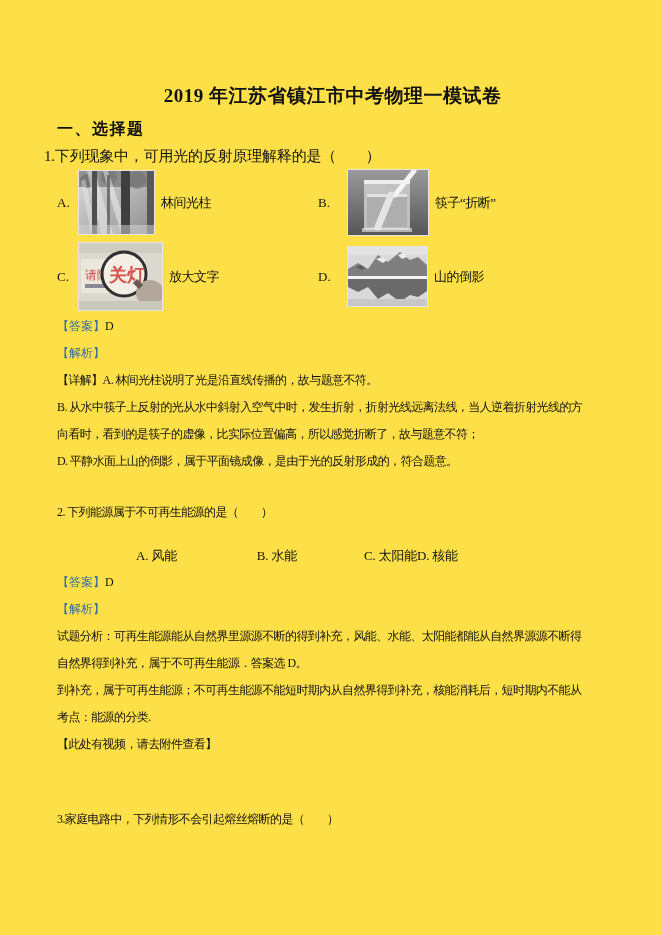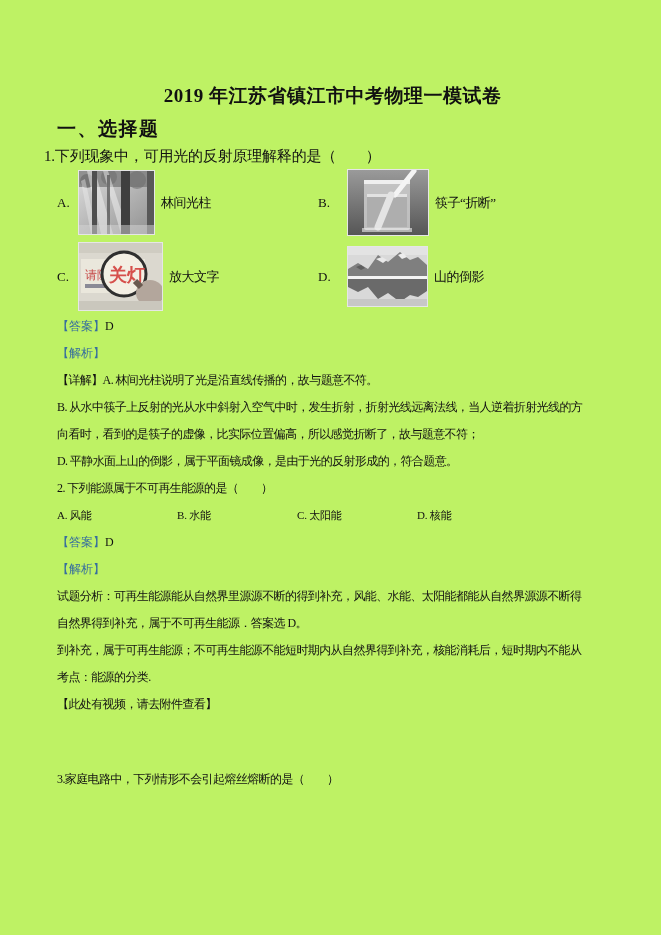--- a/index.html
+++ b/index.html
@@ -1,35 +1,35 @@
 <!DOCTYPE html>
 <html><head>
 <meta charset="utf-8">
 <style>
   html,body { margin:0; padding:0; background:#fff; }
   .page {
-    width:661px; height:935px; background:#bef264; position:relative;
+    width:661px; height:935px; background:#fde047; position:relative;
     box-sizing:border-box; padding:86px 40px 0 57px; overflow:hidden;
     font-family:"Liberation Serif","DejaVu Serif",serif; color:#111111;
   }
   .title { font-size:19px; font-weight:bold; text-align:center; line-height:20px; letter-spacing:0.5px; margin-right:13px; }
-  .section-heading { font-size:19px; font-weight:bold; line-height:18px; margin-top:14px; letter-spacing:1.5px; }
+  .section-heading { font-size:16px; font-weight:bold; line-height:18px; margin-top:14px; letter-spacing:1.5px; }
   .stem { font-size:15px; line-height:16px; margin-top:10px; margin-left:-13px; letter-spacing:-0.2px; white-space:nowrap; }
   .line { font-size:12px; line-height:27px; letter-spacing:-0.6px; white-space:nowrap; }
   .lbl { color:#376e9e; letter-spacing:0; }
   .opt-grid { display:grid; grid-template-columns:261px 1fr; row-gap:6px; margin-top:5px; }
   .opt-cell { display:flex; align-items:center; font-size:13px; }
   .opt-letter { flex:0 0 21px; }
   .opt-cell.rightcol .opt-letter { flex:0 0 29px; }
   .opt-caption { margin-left:6px; letter-spacing:-0.5px; white-space:nowrap; }
   .photo { display:block; border:1px solid #e6e6e6; }
-  .mc-row { display:flex; font-size:11px; line-height:27px; margin-top:0; }
+  .mc-row { display:flex; font-size:13px; line-height:27px; margin-top:16px;text-align:right; }
   .mc-row span { width:120px; letter-spacing:-0.2px; }
   .mc-row span:last-child { width:auto; }
-  .q2-stem { }
+  .q2-stem { margin-top:24px; }
   .q3-stem { margin-top:48px; }
 </style>
 </head>
 <body>
 
 <div class="page">
 
   <div class="title">2019 年江苏省镇江市中考物理一模试卷</div>
 
   <div class="section-heading">一、选择题</div>

